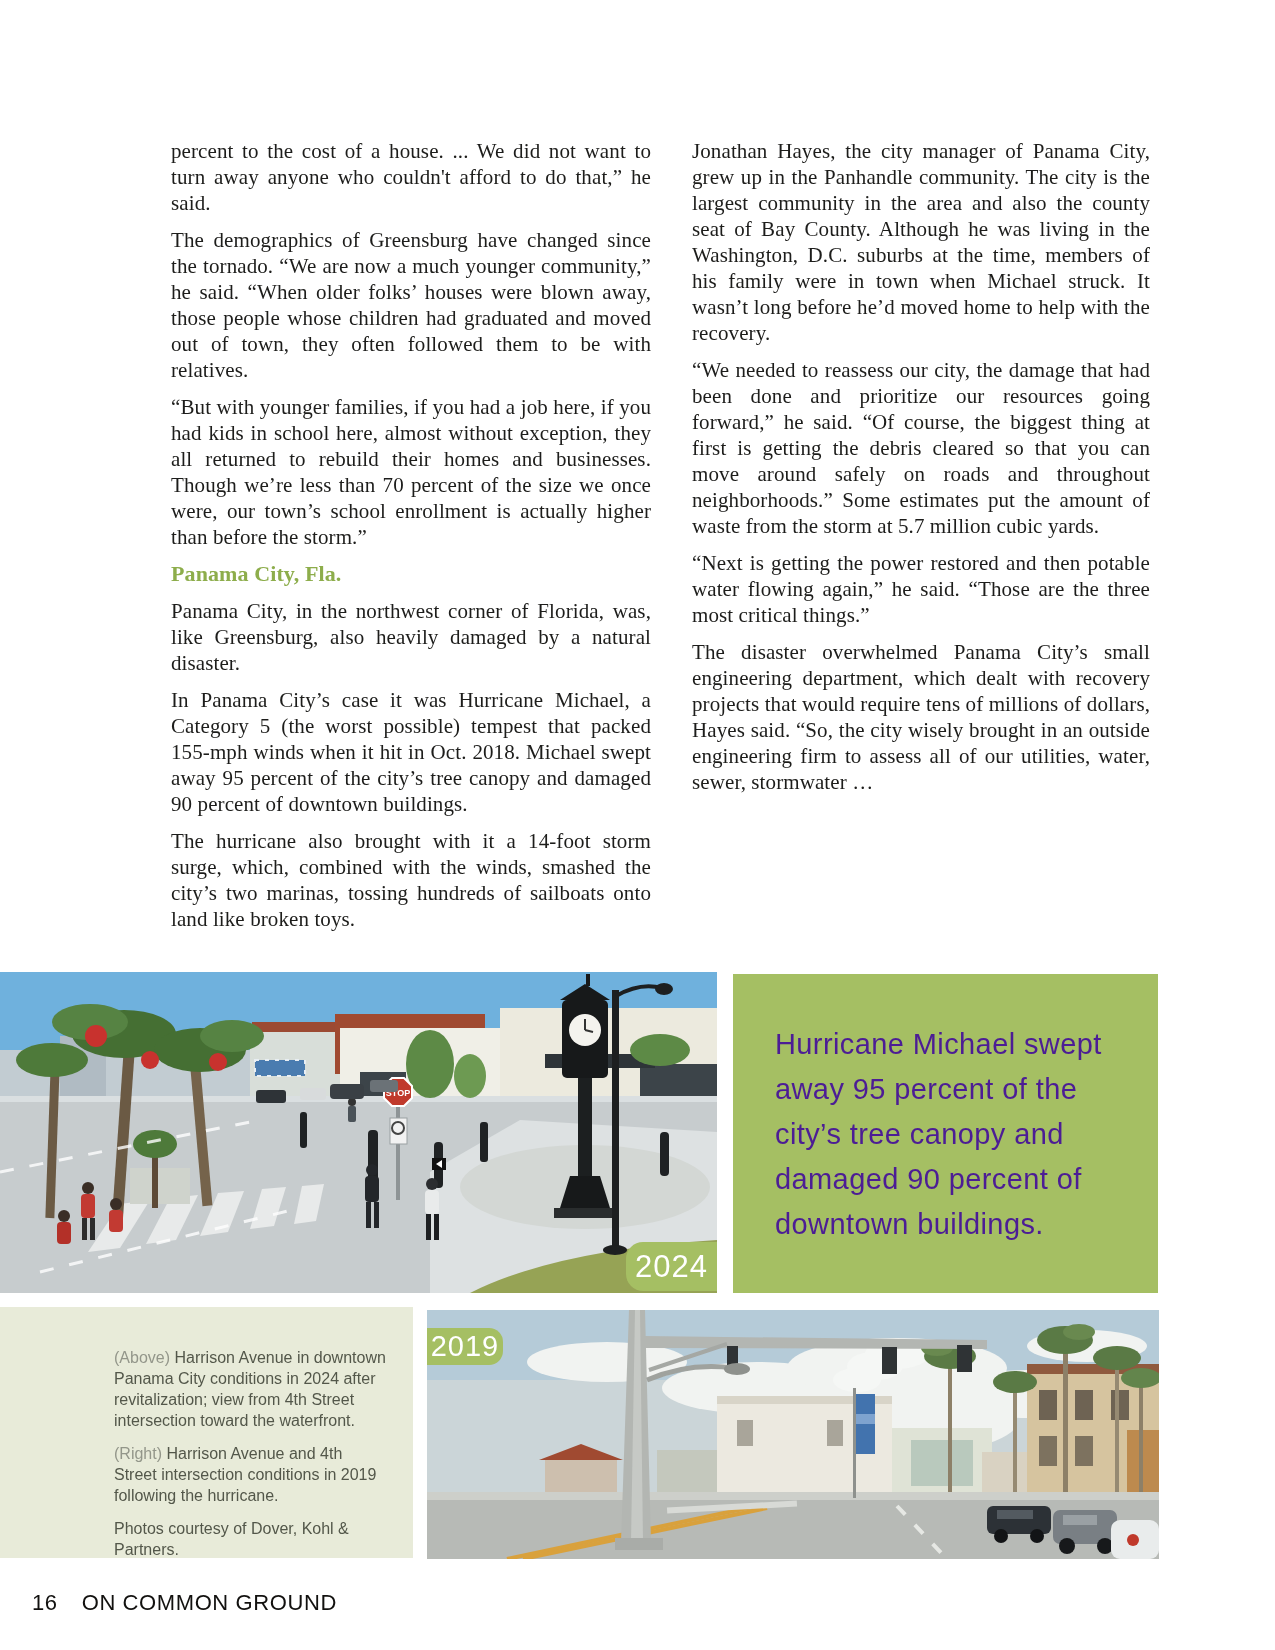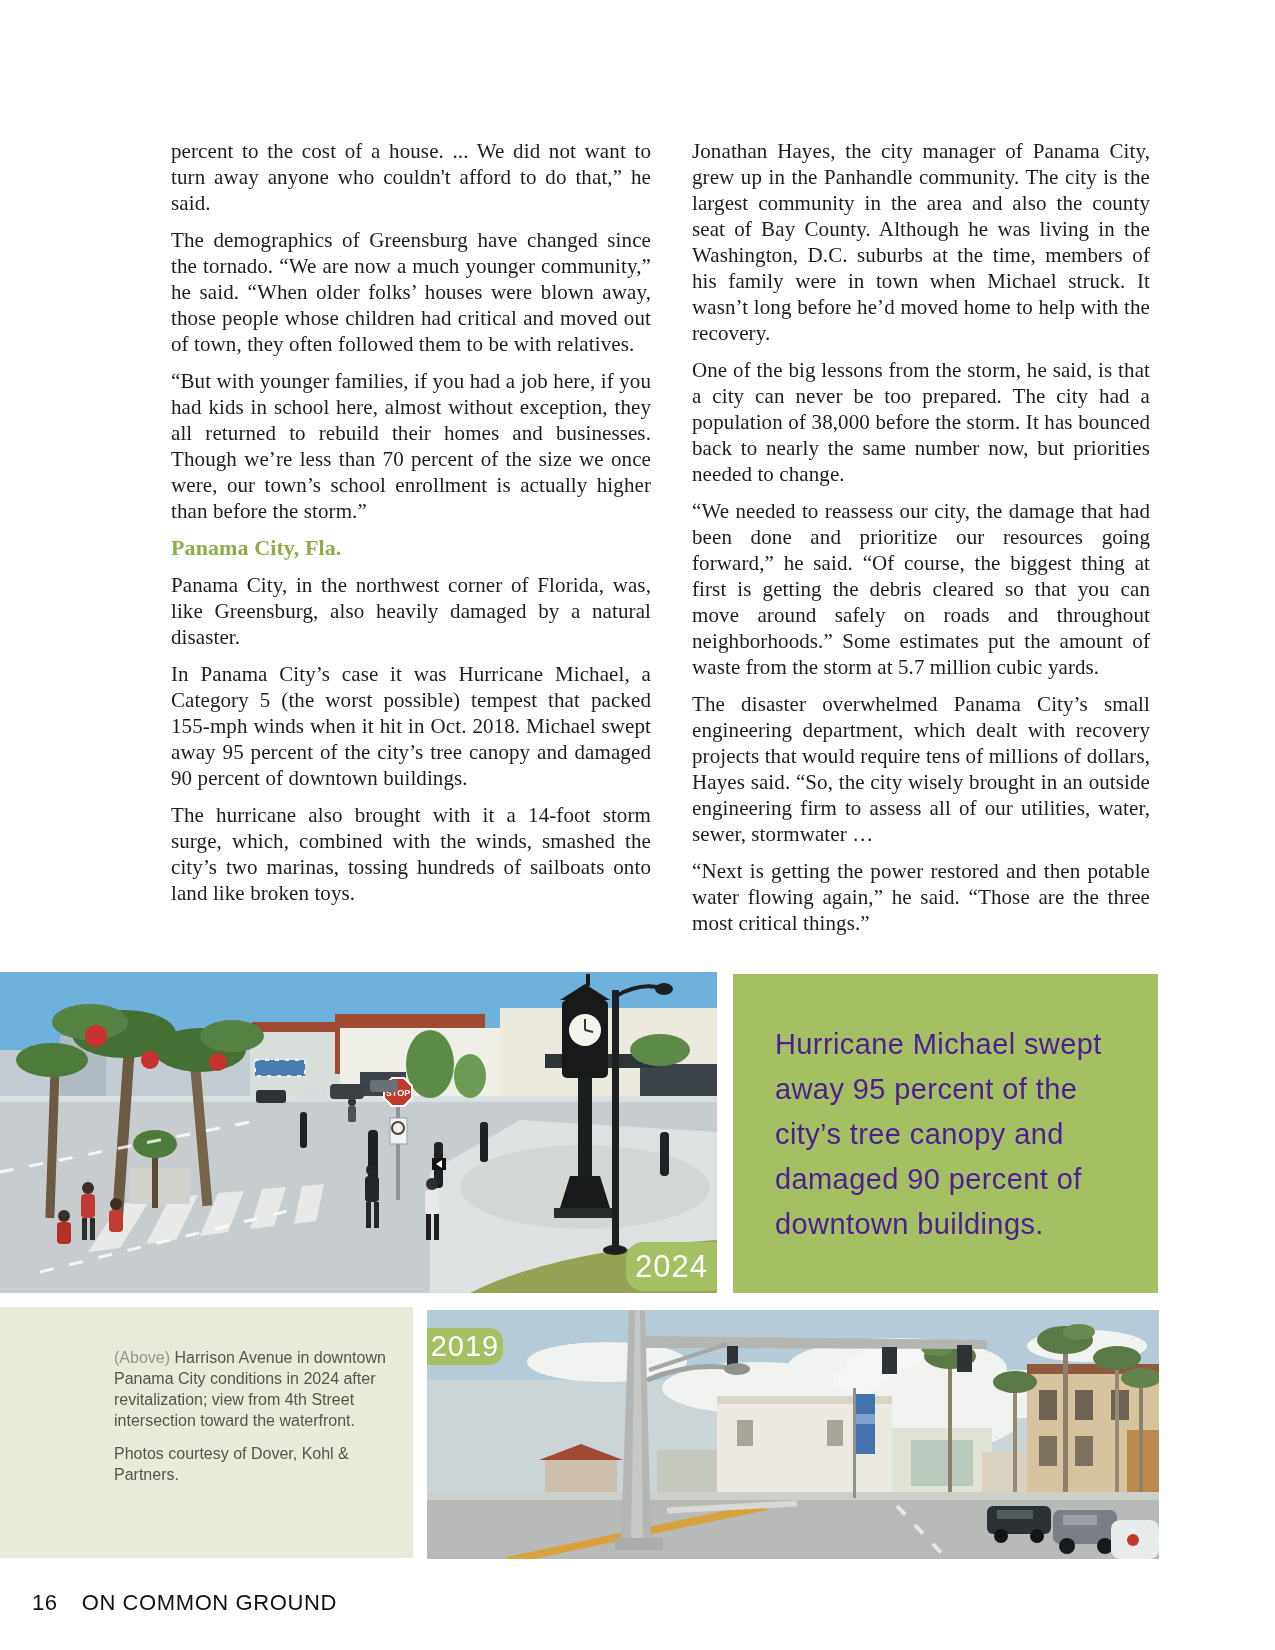--- a/index.html
+++ b/index.html
@@ -62,34 +62,33 @@
     font-size:22px; color:#12110f; display:flex; gap:24px; letter-spacing:0.6px;
   }
 </style>
 </head>
 <body>
 
 <div class="page">
 
   <div class="body-col col-left">
     <p>percent to the cost of a house. ... We did not want to turn away anyone who couldn't afford to do that,” he said.</p>
-    <p>The demographics of Greensburg have changed since the tornado. “We are now a much younger community,” he said. “When older folks’ houses were blown away, those people whose children had critical and moved out of town, they often followed them to be with relatives.</p>
+    <p>The demographics of Greensburg have changed since the tornado. “We are now a much younger community,” he said. “When older folks’ houses were blown away, those people whose children had graduated and moved out of town, they often followed them to be with relatives.</p>
     <p>“But with younger families, if you had a job here, if you had kids in school here, almost without exception, they all returned to rebuild their homes and businesses. Though we’re less than 70 percent of the size we once were, our town’s school enrollment is actually higher than before the storm.”</p>
     <p class="section-heading">Panama City, Fla.</p>
     <p>Panama City, in the northwest corner of Florida, was, like Greensburg, also heavily damaged by a natural disaster.</p>
     <p>In Panama City’s case it was Hurricane Michael, a Category 5 (the worst possible) tempest that packed 155-mph winds when it hit in Oct. 2018. Michael swept away 95 percent of the city’s tree canopy and damaged 90 percent of downtown buildings.</p>
     <p>The hurricane also brought with it a 14-foot storm surge, which, combined with the winds, smashed the city’s two marinas, tossing hundreds of sailboats onto land like broken toys.</p>
   </div>
 
   <div class="body-col col-right">
     <p>Jonathan Hayes, the city manager of Panama City, grew up in the Panhandle community. The city is the largest community in the area and also the county seat of Bay County. Although he was living in the Washington, D.C. suburbs at the time, members of his family were in town when Michael struck. It wasn’t long before he’d moved home to help with the recovery.</p>
-    <p>One of the big lessons from the storm, he said, is that a city can never be too prepared. The city had a population of 38,000 before the storm. It has bounced back to nearly the same number now, but priorities needed to change.</p>
     <p>“We needed to reassess our city, the damage that had been done and prioritize our resources going forward,” he said. “Of course, the biggest thing at first is getting the debris cleared so that you can move around safely on roads and throughout neighborhoods.” Some estimates put the amount of waste from the storm at 5.7 million cubic yards.</p>
+    <p>“Next is getting the power restored and then potable water flowing again,” he said. “Those are the three most critical things.”</p>
     <p>The disaster overwhelmed Panama City’s small engineering department, which dealt with recovery projects that would require tens of millions of dollars, Hayes said. “So, the city wisely brought in an outside engineering firm to assess all of our utilities, water, sewer, stormwater …</p>
-    <p>“Next is getting the power restored and then potable water flowing again,” he said. “Those are the three most critical things.”</p>
   </div>
 
   <div class="photo photo-2024">
     <svg viewBox="0 0 717 321" preserveAspectRatio="none">
 
       <rect x="0" y="0" width="717" height="135" fill="#6fb1dd"></rect>
       <rect x="0" y="88" width="717" height="47" fill="#b9d4e5"></rect>
 
       <rect x="0" y="78" width="300" height="50" fill="#c2ccd2"></rect>
       <rect x="60" y="64" width="46" height="64" fill="#b0bbc3"></rect>
@@ -221,20 +220,21 @@
     </svg>
     <div class="year-badge badge-2024">2024</div>
   </div>
 
   <div class="quote-box">
     <div class="quote-text">Hurricane Michael swept away 95 percent of the city’s tree canopy and damaged 90 percent of downtown buildings.</div>
   </div>
 
   <div class="caption-panel">
     <p><span class="cap-label">(Above)</span><span> Harrison Avenue in downtown Panama City conditions in 2024 after revitalization; view from 4th Street intersection toward the waterfront.</span></p>
+    <p><span class="cap-label">(Right)</span><span> Harrison Avenue and 4th Street intersection conditions in 2019 following the hurricane.</span></p>
     <p>Photos courtesy of Dover, Kohl &amp; Partners.</p>
   </div>
 
   <div class="photo photo-2019">
     <svg viewBox="0 0 732 249" preserveAspectRatio="none">
 
       <rect x="0" y="0" width="732" height="249" fill="#cbd5d8"></rect>
       <rect x="0" y="0" width="732" height="70" fill="#b5cbd8"></rect>
       <g fill="#f1f3f1">
         <ellipse cx="180" cy="52" rx="80" ry="20"></ellipse>

